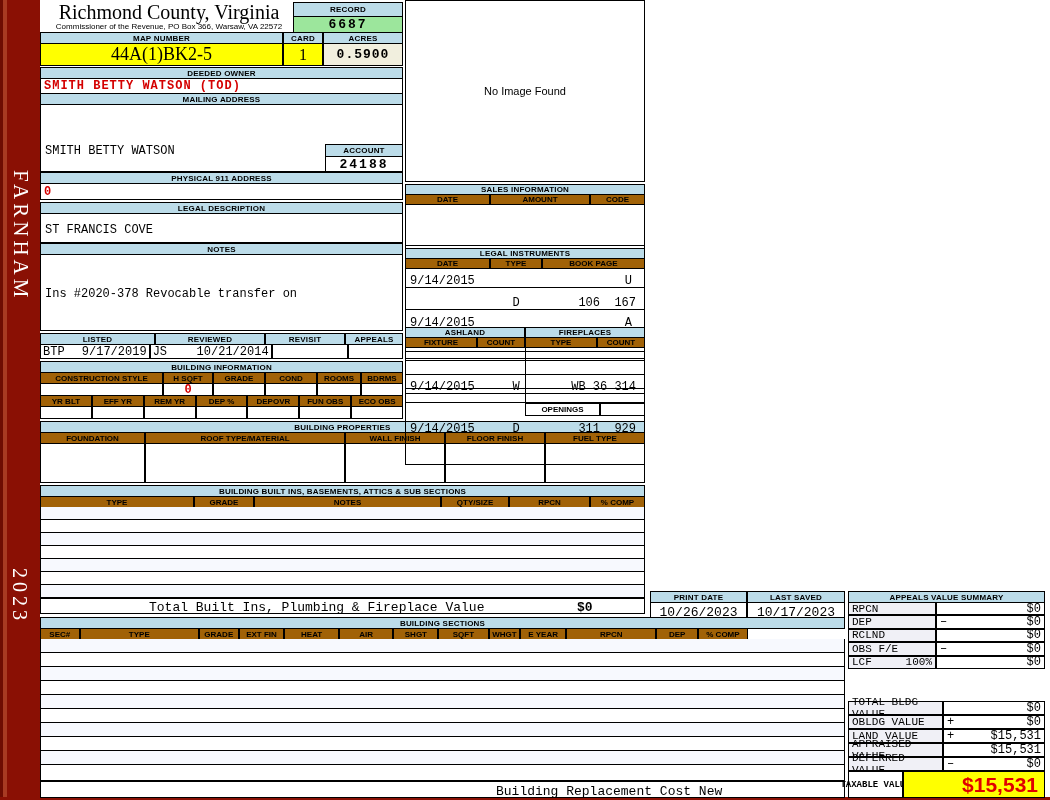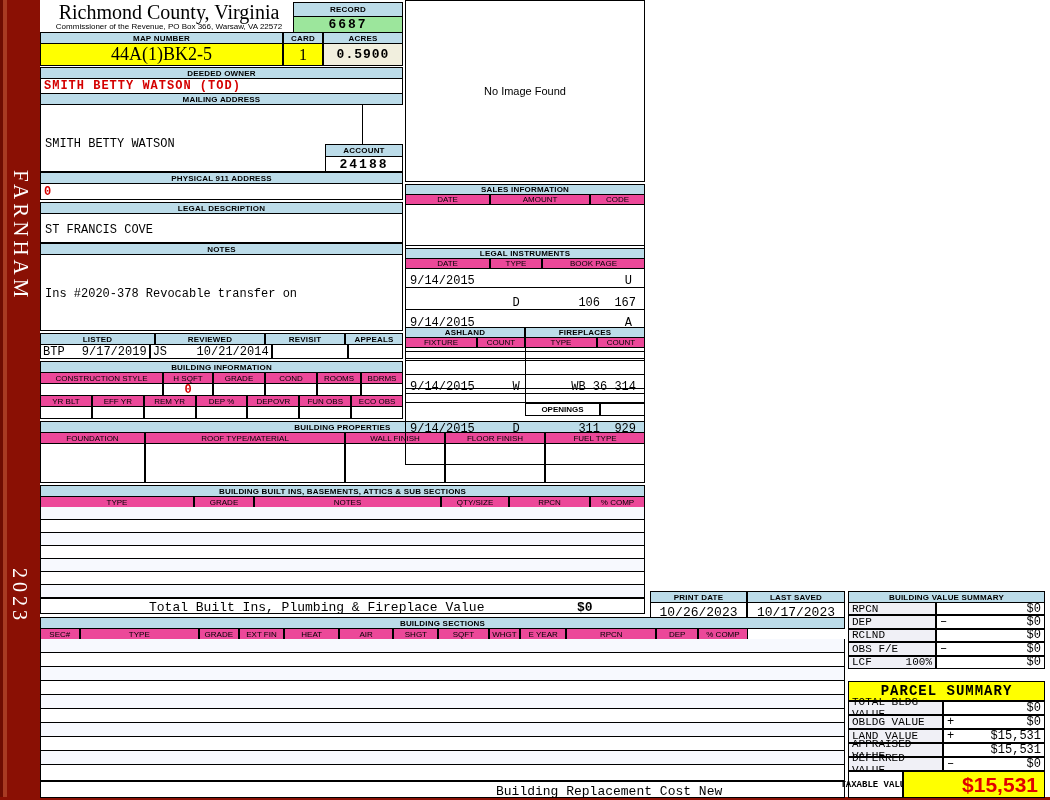--- a/index.html
+++ b/index.html
@@ -11,22 +11,22 @@
   .sidebar{position:absolute;left:0;top:0;width:40px;height:800px;
            background:linear-gradient(90deg,#6e0c02 0 3px,#a83a22 3px 7px,#8a1004 7px);}
   .vtext{position:absolute;left:8px;writing-mode:vertical-rl;color:#fff;
          font-family:"Liberation Serif",serif;letter-spacing:4px;}
   .bottomstrip{position:absolute;left:0;top:797px;width:1050px;height:3px;background:#8a1004;}
   
   .bar{background:#bcdce9;border:1px solid #000;display:flex;align-items:center;justify-content:center;
        font-size:8px;font-weight:bold;letter-spacing:.2px;}
   .ybar{background:#ffff00;}
   
-  .h{background:#ec4899;border:1px solid #000;display:flex;align-items:center;justify-content:center;
-     font-size:8px;font-weight:normal;}
+  .h{background:#a16207;border:1px solid #000;display:flex;align-items:center;justify-content:center;
+     font-size:8px;font-weight:bold;}
   .row{display:flex;}
   .cell{border:1px solid #000;background:#fff;}
   .mono{font-family:"Liberation Mono",monospace;white-space:pre;}
   .red{color:#d40000;font-weight:bold;}
   .serif{font-family:"Liberation Serif",serif;}
   .center{display:flex;align-items:center;justify-content:center;}
   .vcenter{display:flex;align-items:center;}
   
   .erow{border-bottom:1px solid #000;}
   .erow:nth-child(odd){background:#f7f9fe;}
@@ -69,21 +69,21 @@
   <div class="abs row" style="left:40px;top:43px;width:363px;height:23px;">
     <div class="cell serif center" style="width:243px;background:#ffff00;font-size:18px;">44A(1)BK2-5</div>
     <div class="cell serif center" style="width:40px;background:#ffff00;font-size:16px;">1</div>
     <div class="cell mono center" style="width:80px;background:#f1efde;font-size:13px;font-weight:bold;letter-spacing:1px;">0.5900</div>
   </div>
 
   <div class="abs bar" style="left:40px;top:67px;width:363px;height:12px;">DEEDED OWNER</div>
   <div class="abs bar" style="left:40px;top:93px;width:363px;height:12px;">MAILING ADDRESS</div>
 
   <div class="abs cell mono vcenter red" style="left:40px;top:78px;width:363px;height:16px;font-size:12px;letter-spacing:1px;padding-left:3px;">SMITH BETTY WATSON (TOD)</div>
-  <div class="abs cell mono" style="left:40px;top:104px;width:323px;height:68px;font-size:12px;line-height:15px;padding:2px 4px;">
+  <div class="abs cell mono" style="left:40px;top:104px;width:363px;height:68px;font-size:12px;line-height:15px;padding:9px 4px;">
     <div>SMITH BETTY WATSON</div>
     <div>P O BOX 772</div>
     <div style="min-height:15px;"></div>
     <div>ASHLAND, VA 23005-0000</div>
   </div>
 
   <div class="abs bar" style="left:325px;top:144px;width:78px;height:13px;">ACCOUNT</div>
   <div class="abs cell mono center" style="left:325px;top:156px;width:78px;height:16px;font-size:13px;font-weight:bold;letter-spacing:2px;">24188</div>
 
   <div class="abs bar" style="left:40px;top:172px;width:363px;height:12px;">PHYSICAL 911 ADDRESS</div>
@@ -189,21 +189,21 @@
 
   <div class="abs row" style="left:650px;top:591px;width:195px;height:12px;">
     <div class="bar" style="width:97px;">PRINT DATE</div>
     <div class="bar" style="width:98px;">LAST SAVED</div>
   </div>
   <div class="abs row mono" style="left:650px;top:602px;width:195px;height:20px;font-size:13px;">
     <div class="cell center" style="width:97px;">10/26/2023</div>
     <div class="cell center" style="width:98px;">10/17/2023</div>
   </div>
 
-  <div class="abs bar" style="left:848px;top:591px;width:197px;height:12px;">BUILDING VALUE SUMMARY</div>
+  <div class="abs bar" style="left:848px;top:591px;width:197px;height:12px;">APPEALS VALUE SUMMARY</div>
   <div class="abs" style="left:848px;top:602px;width:197px;">
     <div class="vrow">
       <div class="vlabel">
           <span>RPCN</span>
           <span></span>
         </div>
       <div class="vval">
           <span class="vop"></span>
           <span class="vnum">$0</span>
         </div>
@@ -275,21 +275,20 @@
     <div class="erow" style="height:14px;"></div>
     <div class="erow" style="height:14px;"></div>
     <div class="erow" style="height:14px;"></div>
     <div class="erow" style="height:14px;"></div>
     <div class="erow" style="height:14px;border-bottom:none;"></div>
   </div>
   <div class="abs cell mono" style="left:40px;top:781px;width:805px;height:17px;font-size:13px;">
     <span class="abs" style="left:455px;top:2px;">Building Replacement Cost New</span>
   </div>
 
-  <div class="abs bar ybar mono" style="left:848px;top:681px;width:197px;height:20px;font-size:14px;font-weight:bold;letter-spacing:1px;">PARCEL SUMMARY</div>
   <div class="abs" style="left:848px;top:701px;width:197px;">
     <div class="vrow prow">
       <div class="vlabel">
           <span>TOTAL BLDG VALUE</span>
         </div>
       <div class="vval">
           <span class="vop"></span>
           <span class="vnum">$0</span>
         </div>
     </div>

